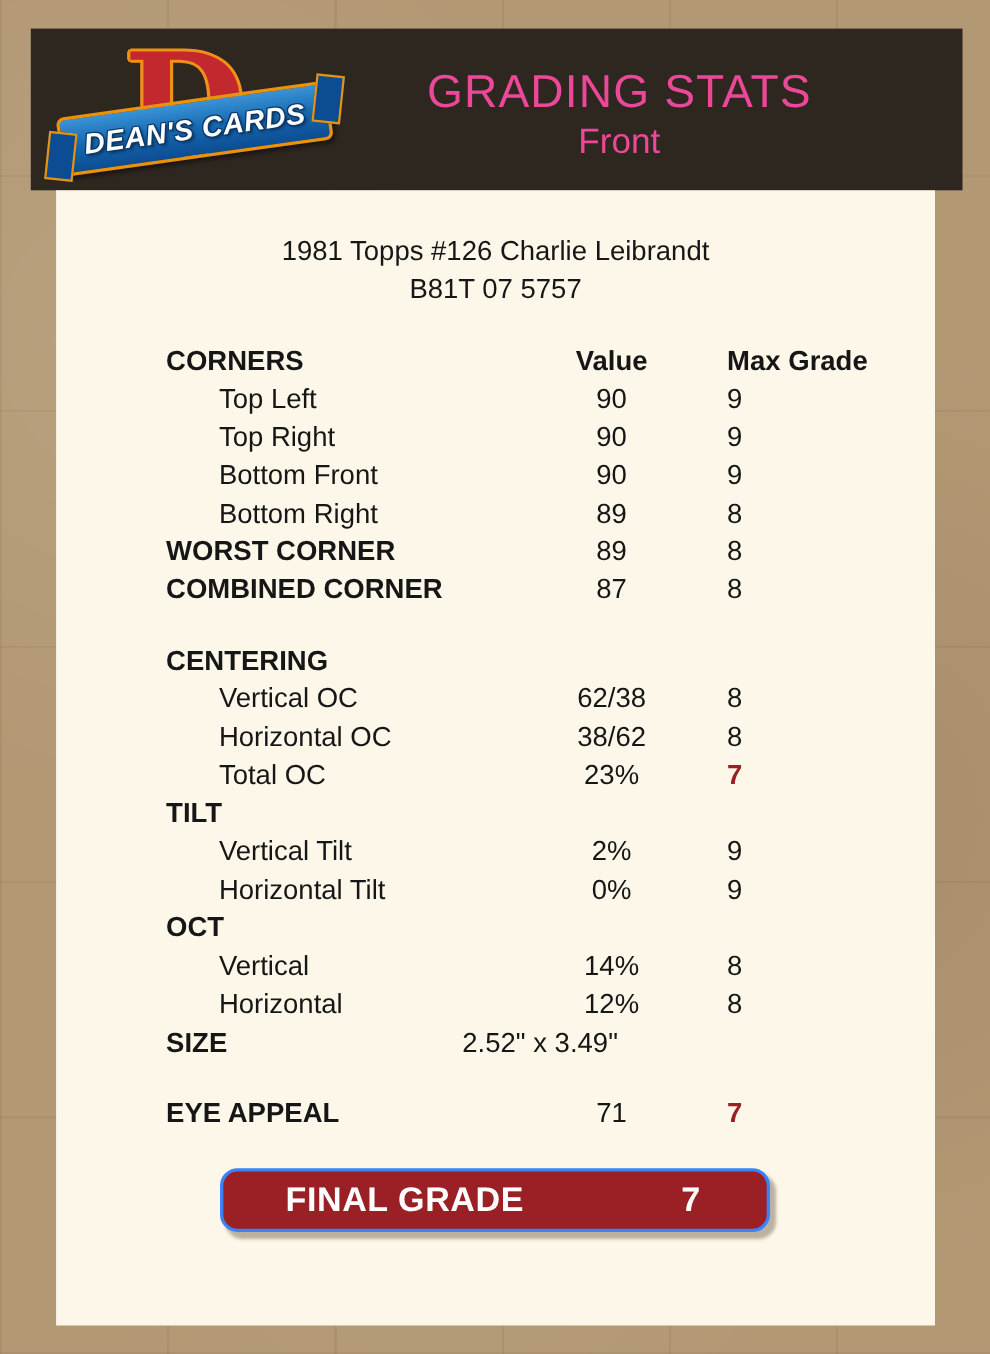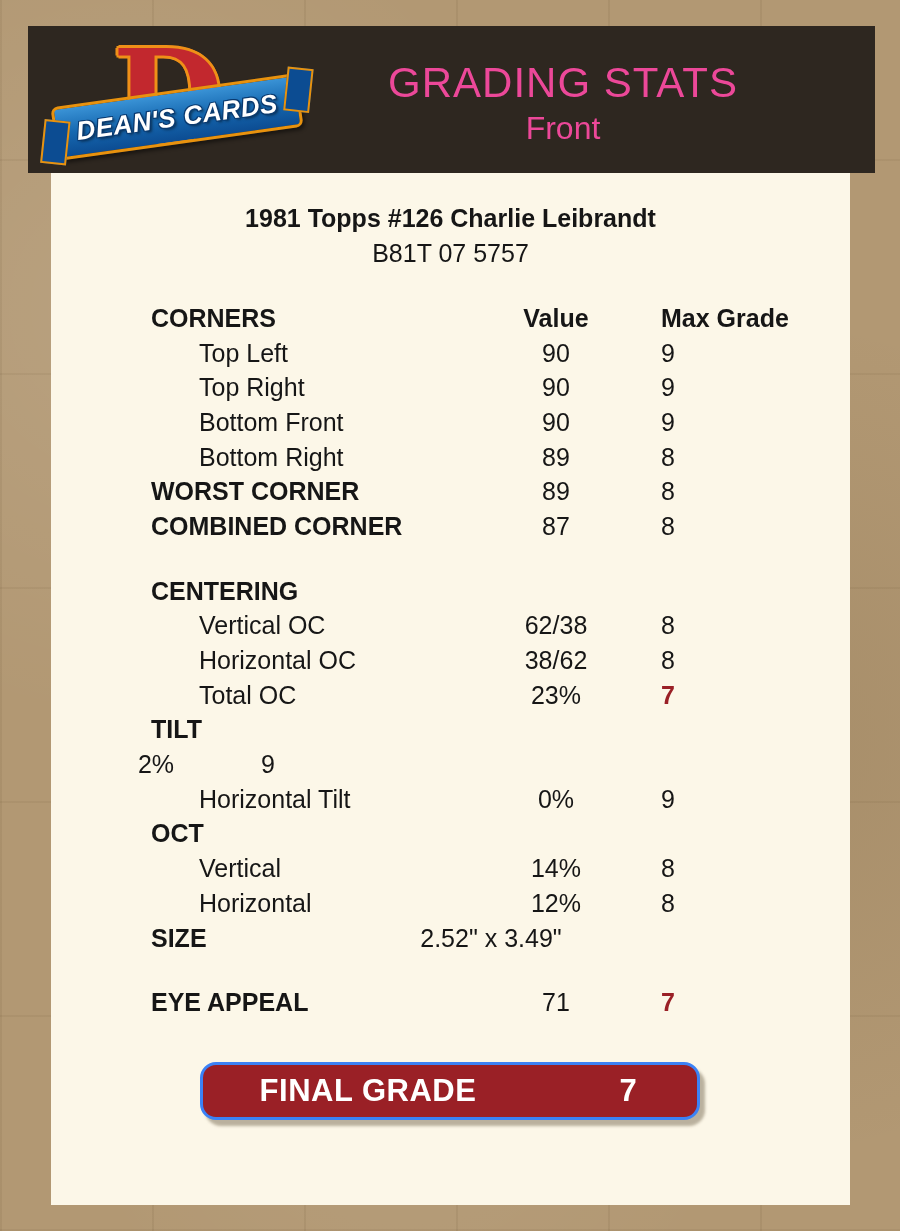--- a/index.html
+++ b/index.html
@@ -51,21 +51,21 @@
   }
   .header-titles{position:absolute;left:220px;top:0;width:630px;text-align:center;color:#ec4899;}
   .header-title{margin-top:34px;font-size:42px;line-height:46px;letter-spacing:1px;}
   .header-subtitle{font-size:32px;line-height:44px;}
 
   
   .panel{
     position:absolute;left:51px;top:173px;width:799px;height:1032px;
     background:var(--panel-bg,#fcf7e8);color:#161616;
   }
-  .card-title{margin-top:28px;text-align:center;font-size:25px;line-height:35px;font-weight:bold;}
+  .card-title{margin-top:38px;text-align:center;font-size:25px;line-height:35px;font-weight:normal;}
   .card-code{text-align:center;font-size:25px;line-height:35px;}
 
   .grading-table{margin-top:30px;}
   .row{display:flex;align-items:center;height:34.7px;font-size:25px;}
   .row .label{margin-left:100px;width:300px;white-space:nowrap;}
   .row.sub .label{padding-left:48px;width:252px;}
   .row .value{width:210px;text-align:center;white-space:nowrap;}
   .row .grade{width:130px;}
   .row.colhead{font-weight:bold;}
   .row.section .label{font-weight:bold;}
@@ -166,20 +166,21 @@
     <span class="cell label">Total OC</span>
     <span class="cell value">23%</span>
     <span class="cell grade">7</span>
   </div>
       <div class="row section">
     <span class="cell label">TILT</span>
     <span class="cell value"></span>
     <span class="cell grade"></span>
   </div>
       <div class="row sub">
+    <span class="cell label">Vertical Tilt</span>
     <span class="cell value">2%</span>
     <span class="cell grade">9</span>
   </div>
       <div class="row sub">
     <span class="cell label">Horizontal Tilt</span>
     <span class="cell value">0%</span>
     <span class="cell grade">9</span>
   </div>
       <div class="row section">
     <span class="cell label">OCT</span>

